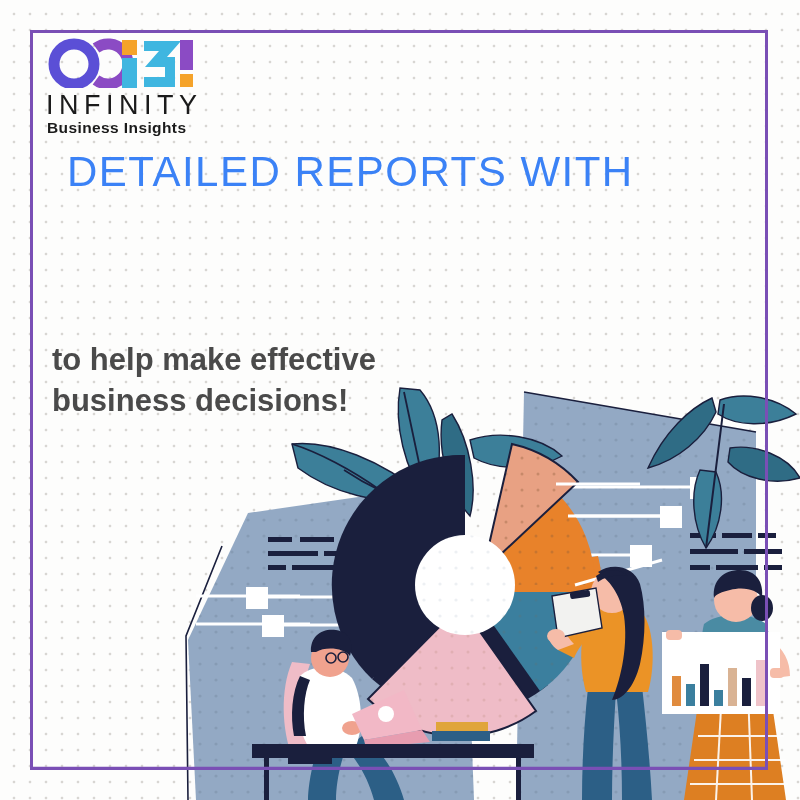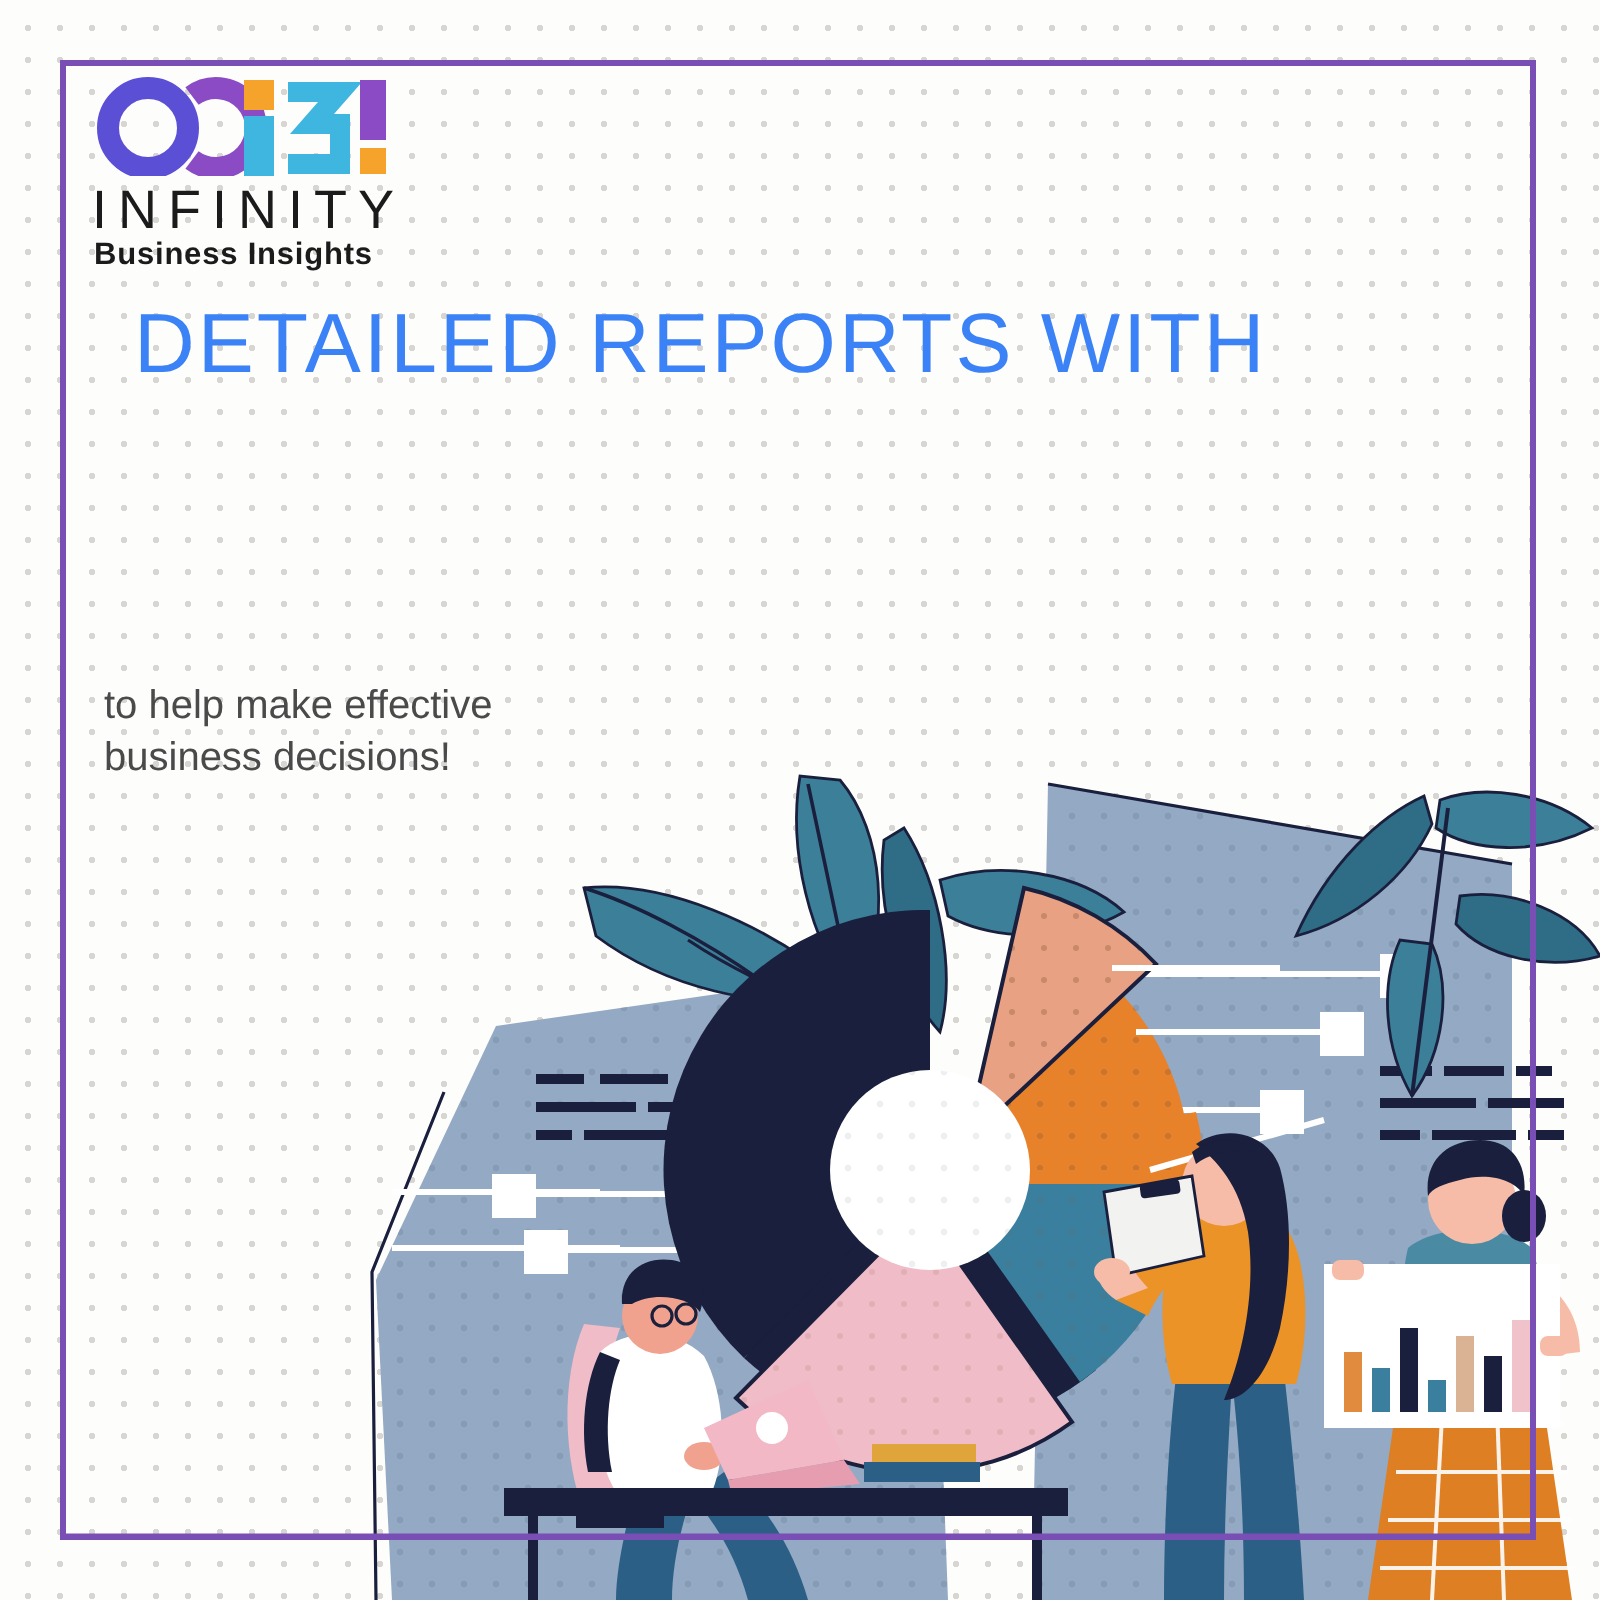--- a/index.html
+++ b/index.html
@@ -89,24 +89,24 @@
     top: 255px;
     background: linear-gradient(90deg, #6c43c0 0%, #7d41b8 35%, #9f47a8 72%, #a8539c 100%);
     -webkit-background-clip: text;
     background-clip: text;
     color: transparent;
   }
   .subhead {
     position: absolute;
     left: 52px;
     top: 340px;
-    font-size: 20px;
+    font-size: 31px;
     line-height: 1.32;
     color: #4a4a4a;
-    font-weight: 400;
+    font-weight: 700;
     white-space: pre-line;
   }
 
   
   .illus {
     position: absolute;
     left: 0;
     top: 0;
     width: 800px;
     height: 800px;

